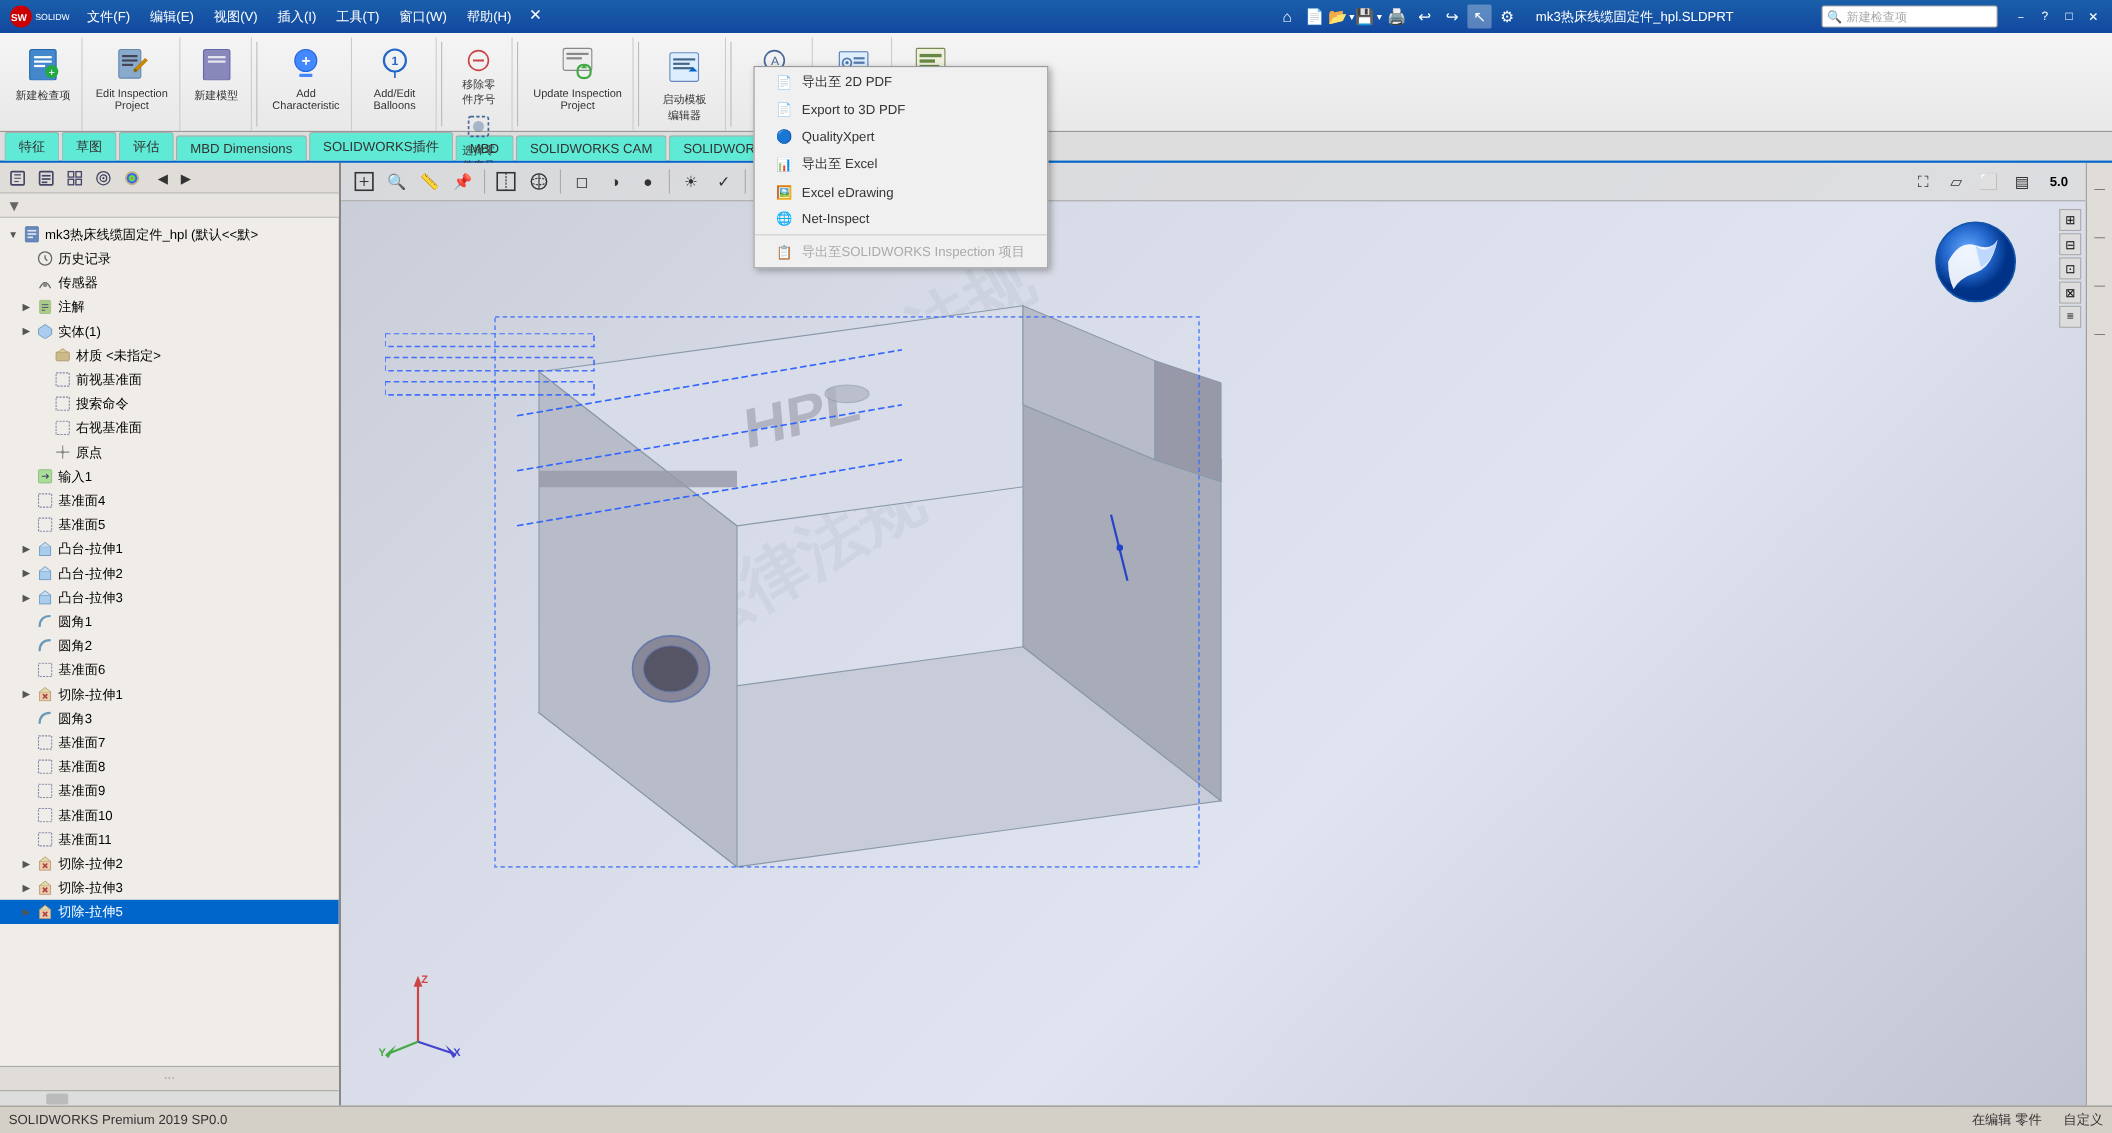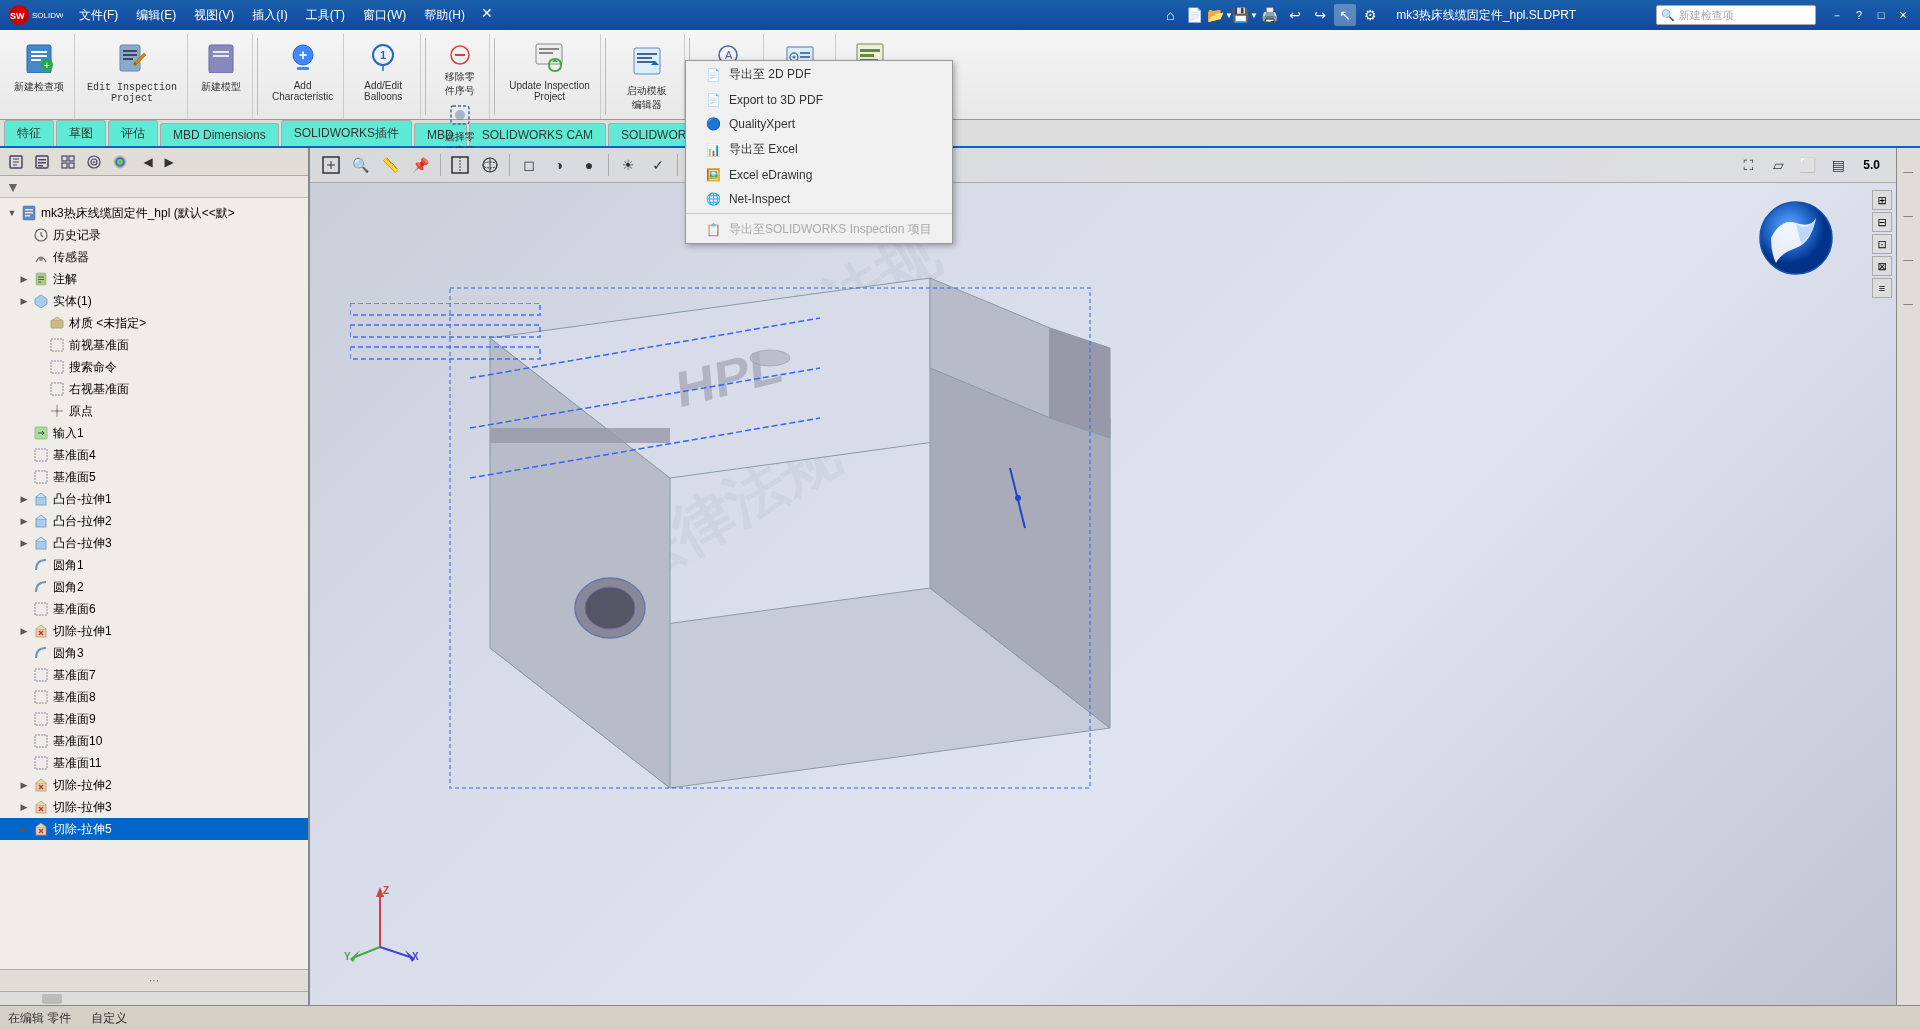--- a/index.html
+++ b/index.html
@@ -405,21 +405,21 @@
               <rect x="8" y="18" width="10" height="2" fill="white"></rect>
               <circle cx="24" cy="24" r="6" fill="#22aa44"></circle>
               <text x="21" y="28" font-size="10" fill="white">+</text>
             </svg>
         </span>
         <span class="label">新建检查项</span>
       </div>
     </div>
   </div>
 
-  <div class="toolbar-group" style="min-width:70px;font-family:Liberation Mono, monospace;">
+  <div class="toolbar-group" style="min-width:70px;">
     <div class="tool-btn">
       <span class="icon">
         <svg width="32" height="32" viewBox="0 0 32 32">
             <rect x="4" y="4" width="20" height="26" rx="2" fill="#88aacc" stroke="#6688aa" stroke-width="1"></rect>
             <rect x="7" y="9" width="14" height="2" fill="#445"></rect>
             <rect x="7" y="13" width="14" height="2" fill="#445"></rect>
             <rect x="7" y="17" width="10" height="2" fill="#445"></rect>
             <path d="M18 22 L28 12 L30 14 L20 24 Z" fill="#cc8800" stroke="#aa6600" stroke-width="0.5"></path>
             <path d="M17 23 L19 21 L21 23 L19 25 Z" fill="#886600"></path>
           </svg>
@@ -1141,17 +1141,18 @@
 
   <div id="right-panel">
     <div class="right-btn" style="font-size:8px;">│</div>
     <div class="right-btn" style="font-size:8px;">│</div>
     <div class="right-btn" style="font-size:8px;">│</div>
     <div class="right-btn" style="font-size:8px;">│</div>
   </div>
 </div>
 
 <div id="statusbar">
+  <span class="status-left">SOLIDWORKS Premium 2019 SP0.0</span>
   <div class="status-right">
     <span>在编辑 零件</span>
     <span>自定义</span>
   </div>
 </div>
 
 </body></html>

